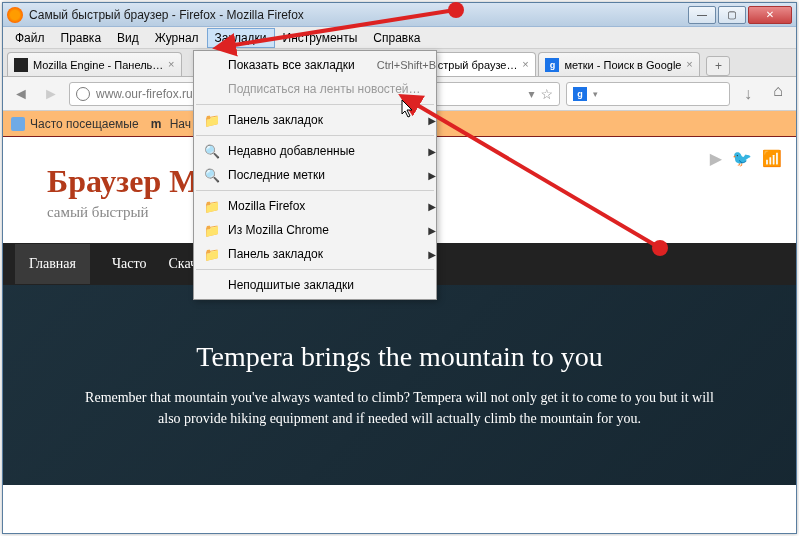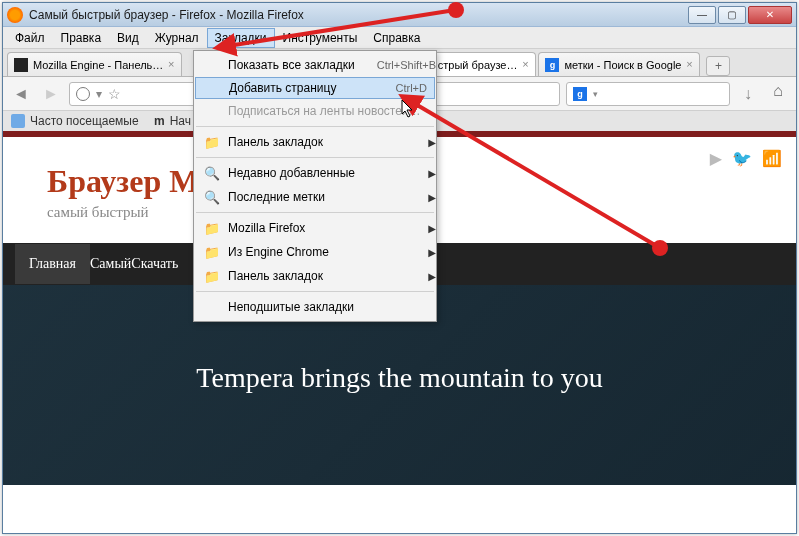--- a/index.html
+++ b/index.html
@@ -26,42 +26,42 @@
   .navbar { height: 34px; background: #f4f4f4; display: flex; align-items: center; padding: 0 6px; gap: 6px; border-bottom: 1px solid #cfcfcf; }
   .nav-btn { width: 24px; height: 24px; color: #888; font-size: 16px; text-align: center; line-height: 24px; }
   .urlbar { flex: 1; height: 24px; border: 1px solid #b9b9b9; background: #fff; border-radius: 3px; display: flex; align-items: center; padding: 0 6px; gap: 6px; }
   .globe { width: 14px; height: 14px; border: 1px solid #7a7a7a; border-radius: 50%; }
   .url { flex: 1; color: #7a7a7a; font-size: 12px; }
   .star { color: #888; font-size: 14px; }
   .searchbox { width: 164px; height: 24px; border: 1px solid #b9b9b9; background: #fff; border-radius: 3px; display: flex; align-items: center; padding: 0 6px; gap: 6px; }
   .searchbox .g { width: 14px; height: 14px; background: #1a73e8; color: #fff; font-size: 9px; font-weight: bold; text-align: center; line-height: 14px; }
   .searchbox input { border: none; outline: none; flex: 1; font-size: 12px; font-style: italic; color: #888; background: transparent; }
   .home-btn { width: 24px; height: 24px; color: #666; font-size: 16px; text-align: center; }
-  .bookbar { height: 26px; background: #e5e5e5; display: flex; align-items: center; padding: 0 8px; gap: 12px; border-bottom: 6px solid #7f1d1d; text-align: right; }
+  .bookbar { height: 26px; background: #fdba74; display: flex; align-items: center; padding: 0 8px; gap: 12px; border-bottom: 1px solid #7f1d1d; }
   .bm-item { display: flex; align-items: center; gap: 5px; font-size: 12px; color: #333; }
   .bm-icon { width: 14px; height: 14px; background: #6faae6; border-radius: 2px; }
   .bm-m { width: 14px; height: 14px; font-weight: bold; color: #333; }
   
   .dropdown { position: absolute; left: 193px; top: 50px; width: 244px; background: #f3f3f3; border: 1px solid #9a9a9a; box-shadow: 2px 2px 6px rgba(0,0,0,.25); z-index: 50; padding: 2px 0; }
   .dd-item { height: 24px; display: flex; align-items: center; padding: 0 0 0 8px; position: relative; font-size: 12px; }
   .dd-item .dd-icon { width: 20px; text-align: center; margin-right: 6px; font-size: 13px; }
   .dd-item .dd-label { flex: 1; white-space: nowrap; overflow: hidden; text-overflow: ellipsis; }
   .dd-item .dd-short { color: #666; font-size: 11px; }
   .dd-item .dd-arrow { color: #333; font-size: 10px; margin-left: 6px; }
   .dd-item.highlight { background: #cde3f8; border: 1px solid #7aa7d6; margin: 0 1px; padding: 0 7px; height: 22px; }
   .dd-item.disabled { color: #9a9a9a; }
   .dd-sep { height: 1px; background: #cfcfcf; margin: 3px 2px; }
   .folder-ico { color: #e8b84e; }
   .search-ico { color: #2a6fc9; }
   
   .page { position: relative; height: calc(100% - 28px - 22px - 28px - 34px - 26px); background: #fff; overflow: hidden; }
   .page-head { padding: 26px 18px 8px; margin-left: 26px; }
   .page-title { font-family: Georgia, serif; font-size: 32px; color: #b33a1a; font-weight: bold; }
   .page-sub { font-family: Georgia, serif; font-size: 15px; color: #888; margin-top: 4px; }
-  .page-nav { height: 42px; background: #222; display: flex; align-items: center; padding: 0 12px; margin-top: 14px; }
+  .page-nav { height: 42px; background: #222; display: flex; align-items: center; padding: 0 12px; gap: 22px; margin-top: 14px; }
   .page-nav-item { color: #fff; font-size: 14px; font-family: Georgia, serif; }
   .page-nav-item.active { background: #3a3a3a; padding: 12px 14px; }
   .hero { height: 200px; background: linear-gradient(rgba(20,35,45,.75),rgba(20,35,45,.75)), linear-gradient(135deg,#3a5a6a,#1e3440); display: flex; flex-direction: column; align-items: center; justify-content: center; color: #fff; text-align: center; padding: 0 40px; }
   .hero-title { font-family: Georgia, serif; font-size: 28px; margin-bottom: 14px; }
   .hero-text { font-family: Georgia, serif; font-size: 14px; line-height: 1.5; max-width: 640px; }
   .social { position: absolute; right: 14px; top: 12px; display: flex; gap: 10px; color: #bbb; font-size: 16px; }
   
   .overlay { position: absolute; inset: 0; z-index: 100; pointer-events: none; }
   .dot { width: 16px; height: 16px; background: #d22; border-radius: 50%; position: absolute; }
   .cursor { position: absolute; width: 14px; height: 20px; left: 401px; top: 99px; }
@@ -110,20 +110,21 @@
       <span class="close-x">×</span>
     </div>
     <div class="newtab">+</div>
   </div>
 
   <div class="navbar">
     <div class="nav-btn">◄</div>
     <div class="nav-btn" style="color:#ccc">►</div>
     <div class="urlbar">
       <span class="globe"></span>
+      <span class="url">www.our-firefox.ru</span>
       <span style="color:#888">▾</span>
       <span class="star">☆</span>
     </div>
     <div class="searchbox">
       <span class="g">g</span>
       <span style="color:#888;font-size:9px">▾</span>
     </div>
     <div class="nav-btn">↓</div>
     <div class="home-btn">⌂</div>
   </div>
@@ -144,40 +145,36 @@
       <span>▶</span>
       <span>🐦</span>
       <span>📶</span>
     </div>
     <div class="page-head">
       <div class="page-title">Браузер Мо</div>
       <div class="page-sub">самый быстрый</div>
     </div>
     <div class="page-nav">
       <span class="page-nav-item active">Главная</span>
-      <span class="page-nav-item">Самый</span>
+      <span class="page-nav-item">Часто</span>
       <span class="page-nav-item">Скачать</span>
     </div>
     <div class="hero">
       <div class="hero-title">Tempera brings the mountain to you</div>
+      <div class="hero-text">Remember that mountain you've always wanted to climb? Tempera will not only get it to come to you but it will also provide hiking equipment and if needed will actually climb the mountain for you.</div>
     </div>
   </div>
 </div>
 
 <div class="dropdown">
   <div class="dd-item">
     <span class="dd-icon"></span>
     <span class="dd-label">Показать все закладки</span>
     <span class="dd-short">Ctrl+Shift+B</span>
   </div>
-  <div class="dd-item highlight">
-    <span class="dd-icon"></span>
-    <span class="dd-label">Добавить страницу</span>
-    <span class="dd-short">Ctrl+D</span>
-  </div>
   <div class="dd-item disabled">
     <span class="dd-icon"></span>
     <span class="dd-label">Подписаться на ленты новостей…</span>
   </div>
   <div class="dd-sep"></div>
   <div class="dd-item">
     <span class="dd-icon folder-ico">📁</span>
     <span class="dd-label">Панель закладок</span>
     <span class="dd-arrow">▶</span>
   </div>
@@ -193,21 +190,21 @@
     <span class="dd-arrow">▶</span>
   </div>
   <div class="dd-sep"></div>
   <div class="dd-item">
     <span class="dd-icon folder-ico">📁</span>
     <span class="dd-label">Mozilla Firefox</span>
     <span class="dd-arrow">▶</span>
   </div>
   <div class="dd-item">
     <span class="dd-icon folder-ico">📁</span>
-    <span class="dd-label">Из Engine Chrome</span>
+    <span class="dd-label">Из Mozilla Chrome</span>
     <span class="dd-arrow">▶</span>
   </div>
   <div class="dd-item">
     <span class="dd-icon folder-ico">📁</span>
     <span class="dd-label">Панель закладок</span>
     <span class="dd-arrow">▶</span>
   </div>
   <div class="dd-sep"></div>
   <div class="dd-item">
     <span class="dd-icon"></span>

